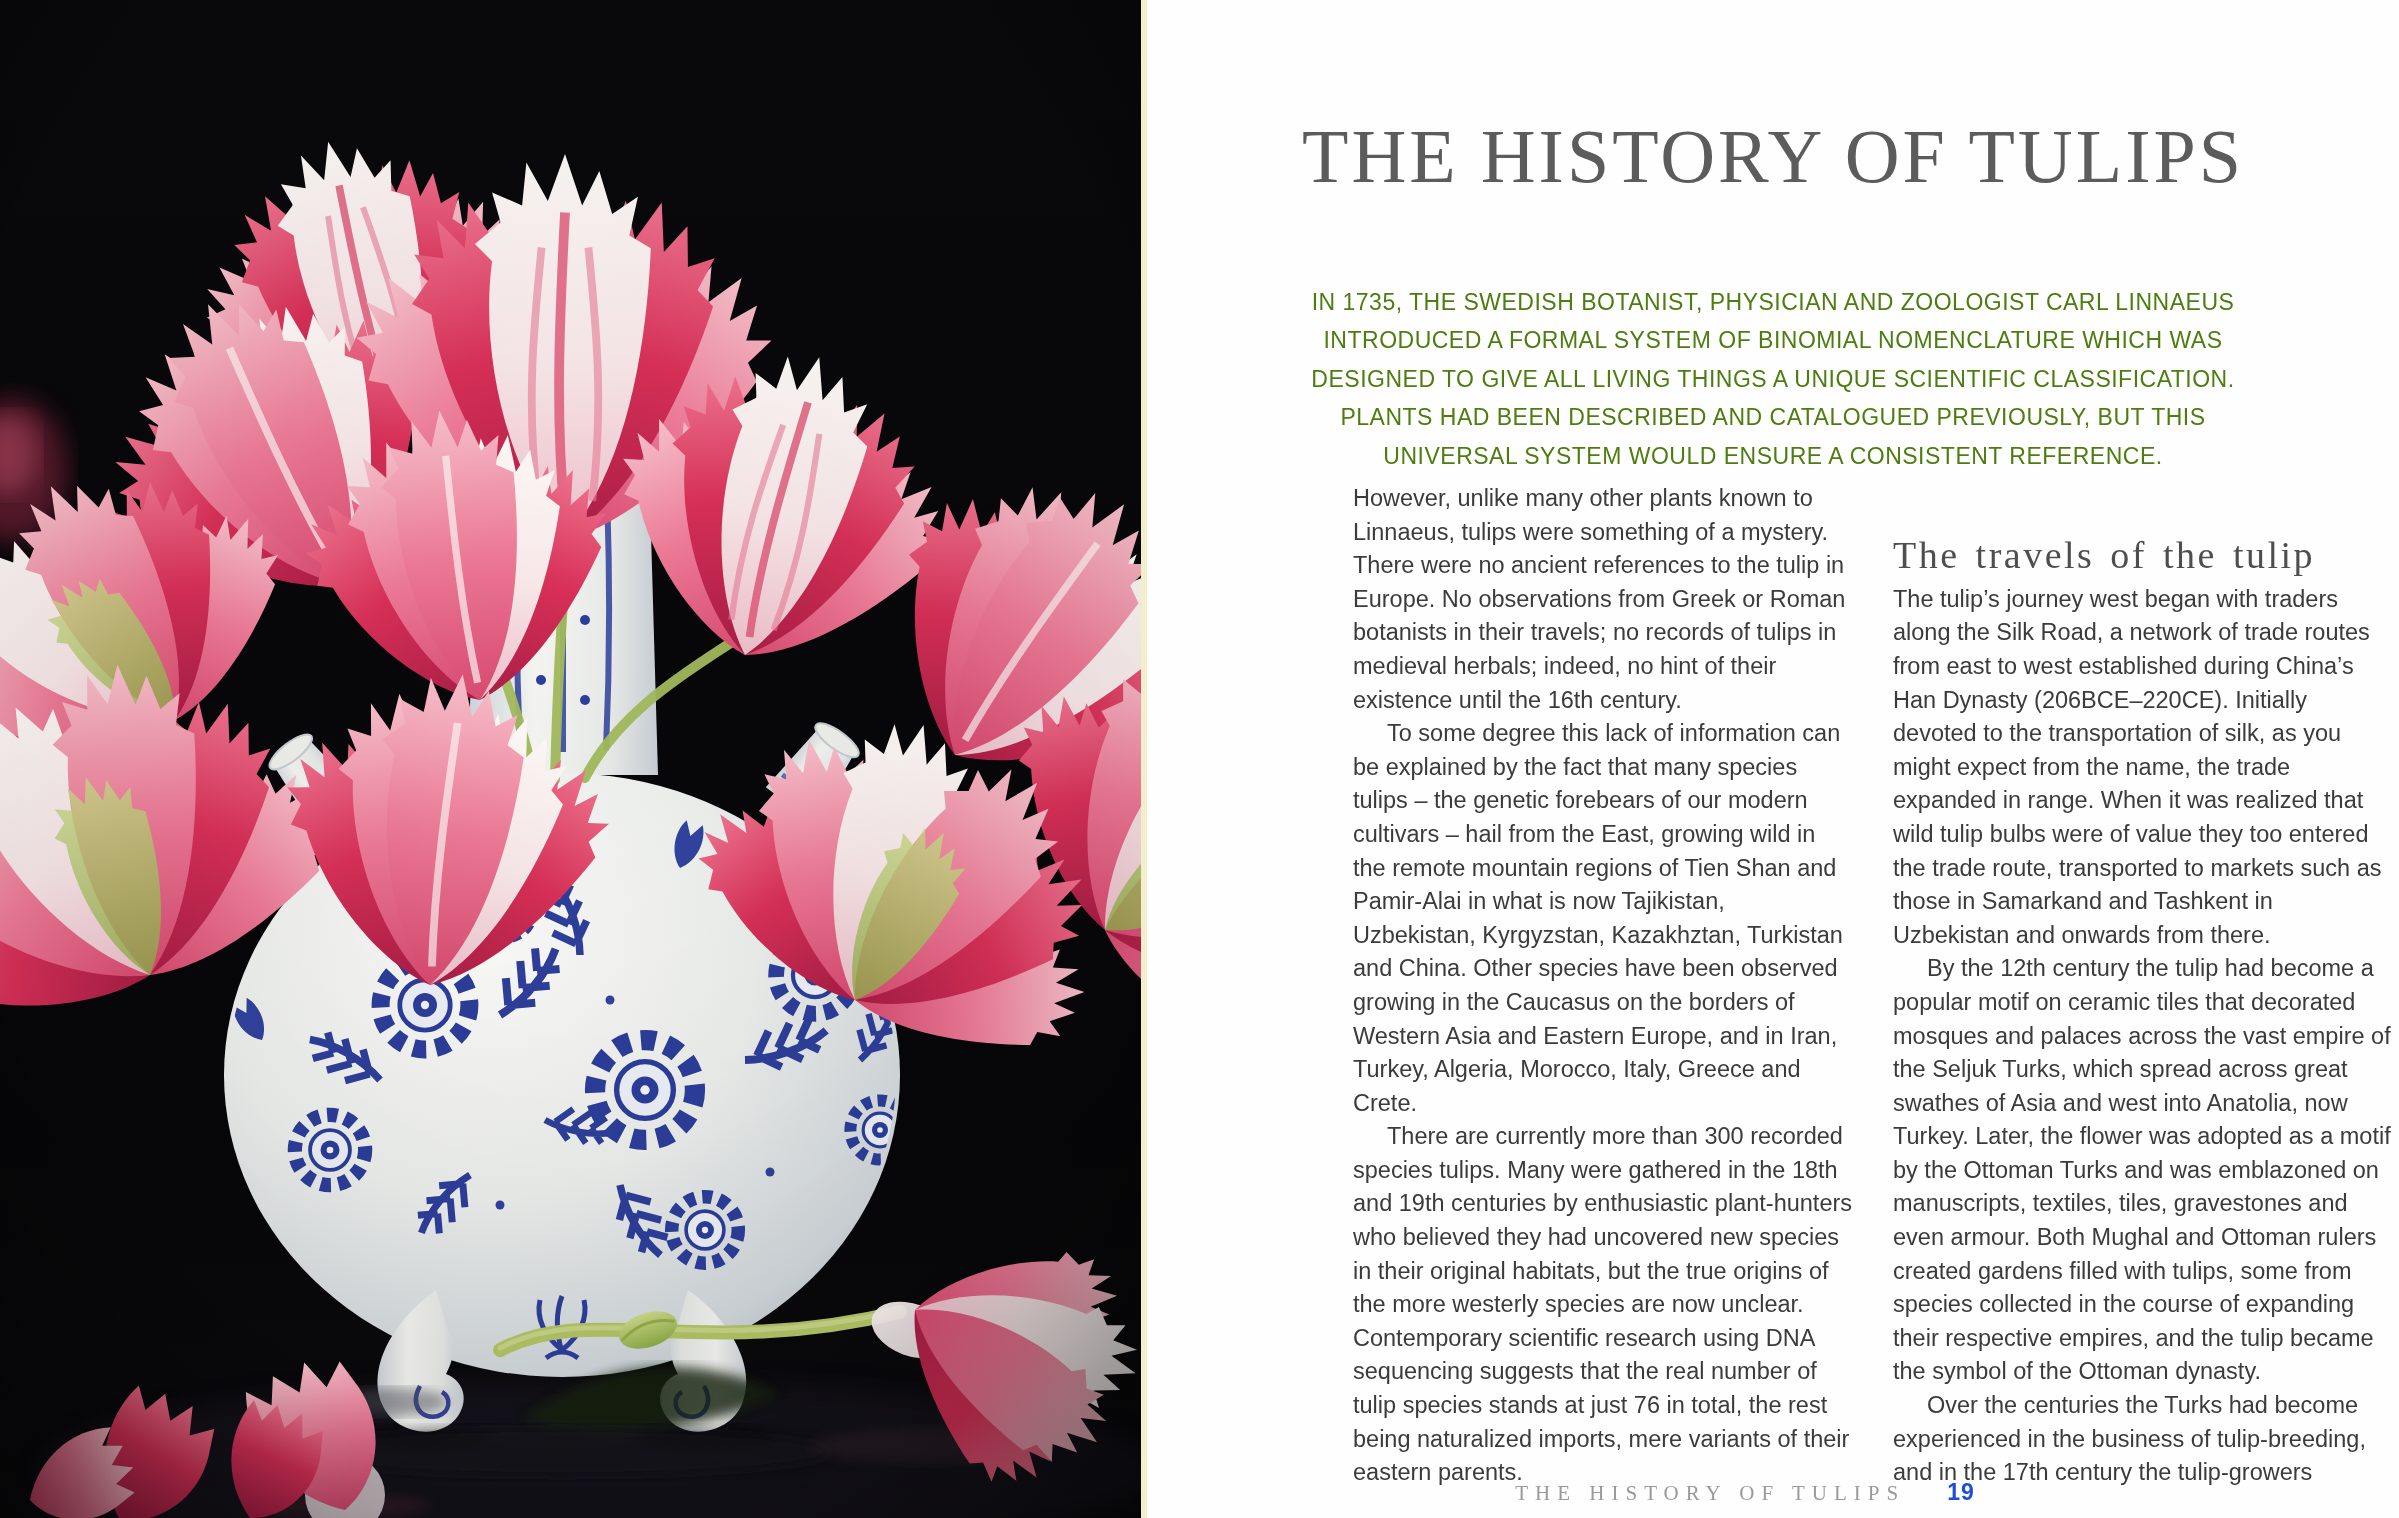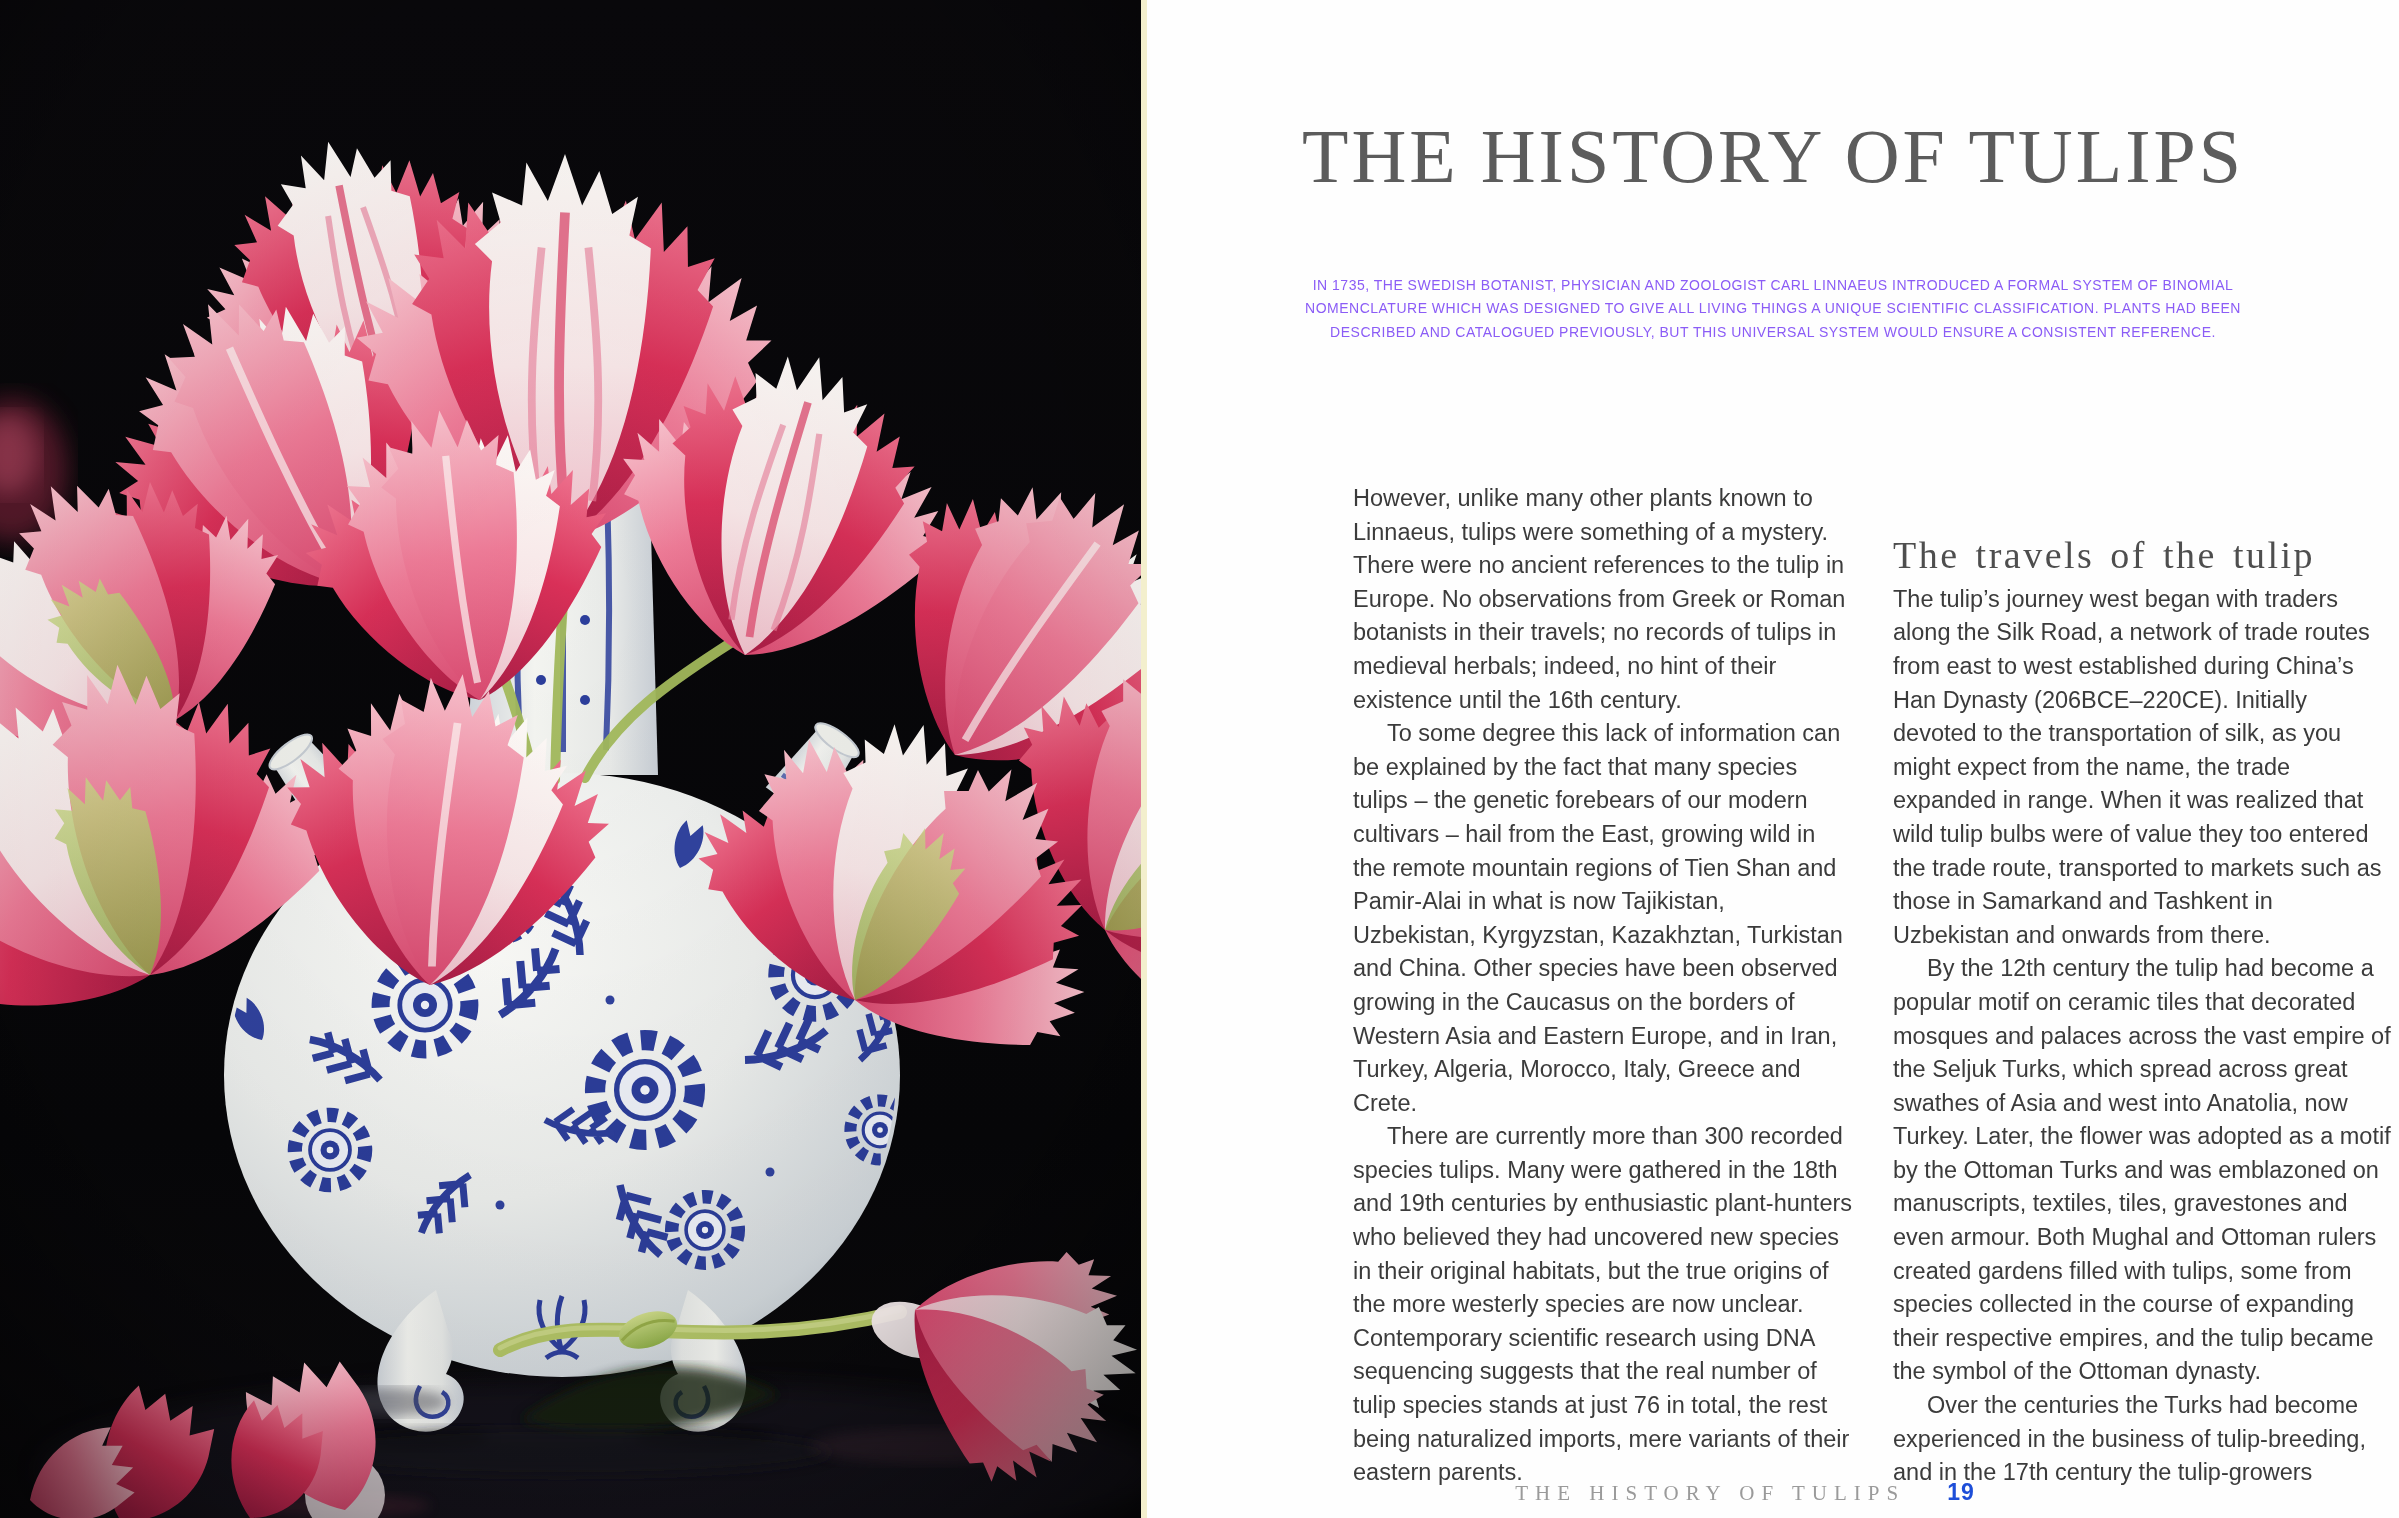--- a/index.html
+++ b/index.html
@@ -8,21 +8,21 @@
   
   .photo{position:absolute;left:0;top:0;width:1141px;height:1518px;background:#070709;}
   .photo svg{display:block;width:100%;height:100%;}
   .spine{position:absolute;left:1141px;top:0;width:6px;height:1518px;background:#f3efcd;}
   
   .page{position:absolute;left:1147px;top:12px;width:1252px;height:1518px;background:#fefefe;}
   .title{position:absolute;top:50px;left:0;width:100%;text-align:center;
          font-family:"Liberation Serif",serif;font-weight:400;font-size:76px;
          letter-spacing:3px;color:#5c5c5c;white-space:nowrap;}
   .intro{position:absolute;top:248px;left:50%;transform:translateX(-50%);width:952px;
-         text-align:center;font-size:14px;line-height:1.67;letter-spacing:.5px;color:#8b5cf6;}
+         text-align:center;font-size:23px;line-height:1.67;letter-spacing:.5px;color:#4d7c0f;}
   .columns{position:absolute;top:462px;left:206px;display:flex;gap:40px;align-items:flex-end;}
   .col{width:500px;font-size:23.5px;line-height:1.43;color:#3b3b3b;}
   .col-left{padding-top:8px;}
   .col p{margin:0;}
   .col p.indent{text-indent:34px;}
   .section-heading{font-family:"Liberation Serif",serif;font-weight:400;font-size:38px;
          letter-spacing:2.5px;color:#4e4e4e;margin:17px 0 7px;line-height:1.05;word-spacing:4px;}
   .footer{position:absolute;bottom:24px;left:0;width:100%;display:flex;justify-content:center;
           align-items:baseline;gap:42px;transform:translateX(-28px);}
   .running-head{font-family:"Liberation Serif",serif;font-size:21px;letter-spacing:7px;color:#9a9a9a;}

